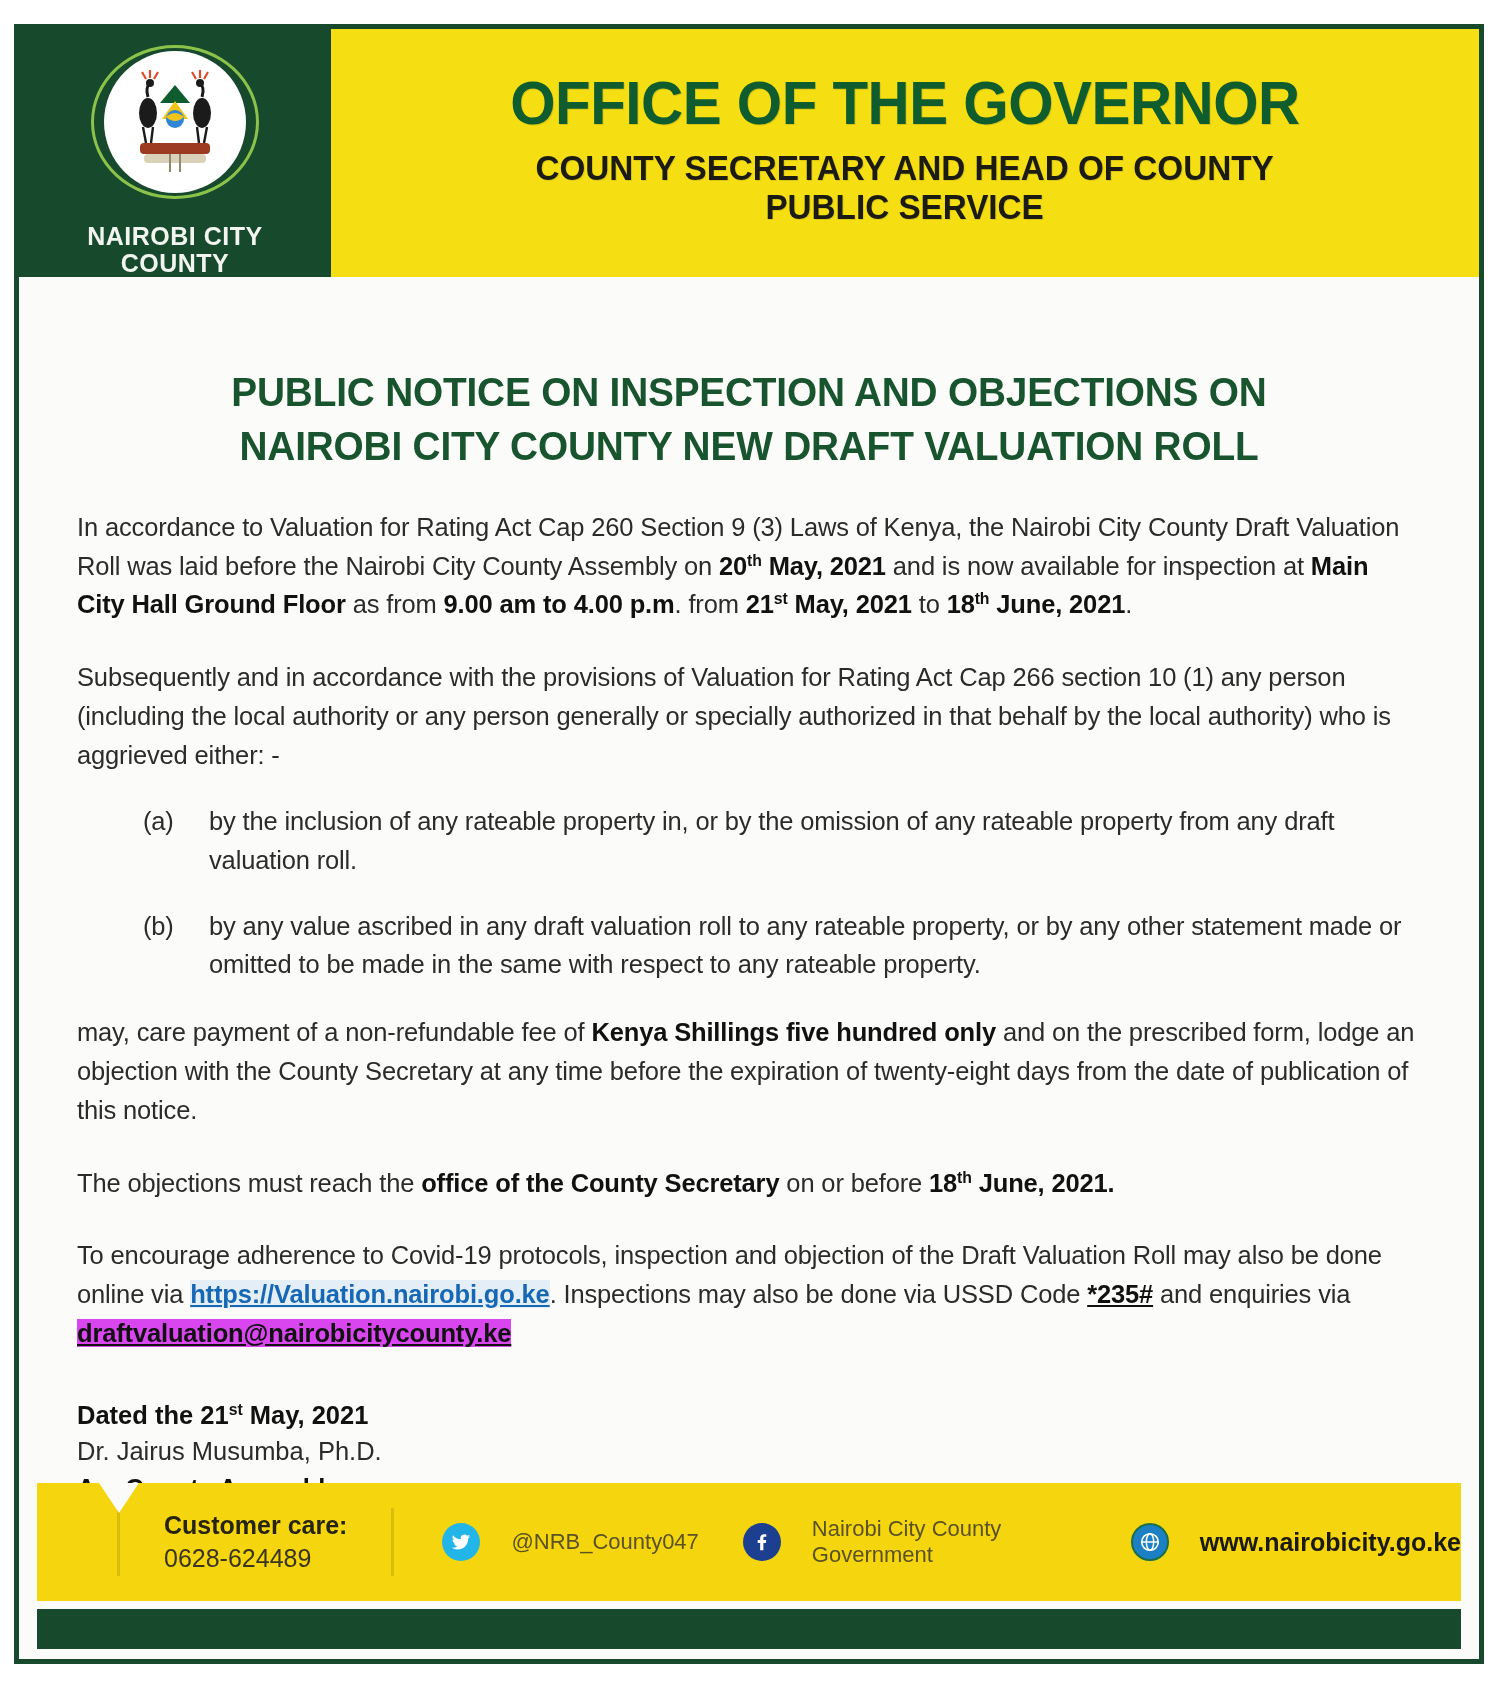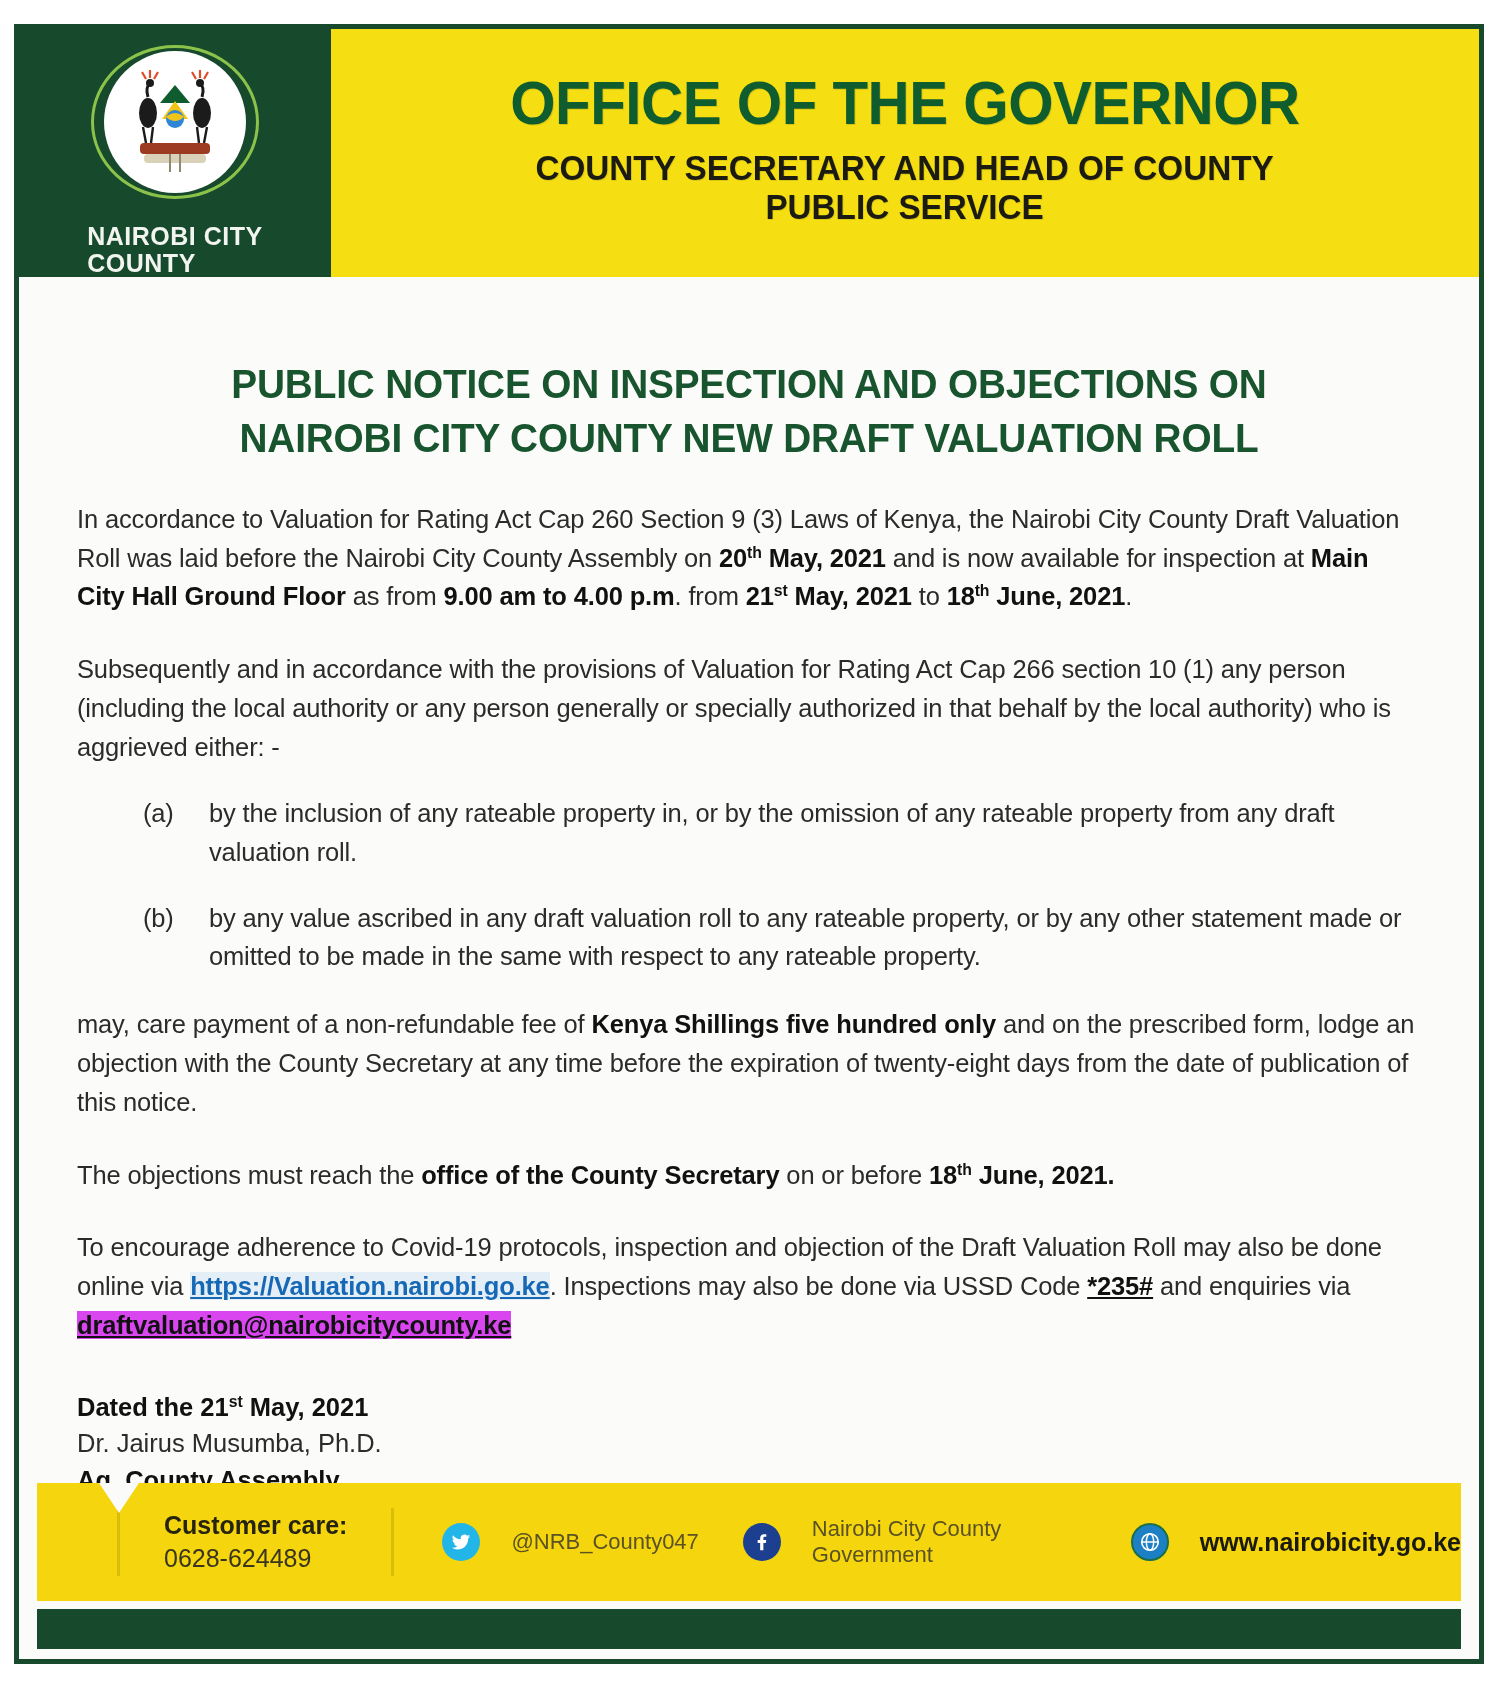--- a/index.html
+++ b/index.html
@@ -70,21 +70,21 @@
     align-items: center;
     justify-content: center;
     overflow: hidden;
   }
   .crest-name {
     color: #f1f4ef;
     font-weight: bold;
     font-size: 25px;
     letter-spacing: 0.5px;
     line-height: 1.08;
-    text-align: left;
+    text-align: center;
     margin-top: 24px;
     font-family: "Liberation Sans", sans-serif;
   }
   .title-block {
     flex: 1 1 auto;
     background: #f5df13;
     display: flex;
     flex-direction: column;
     align-items: center;
     justify-content: center;
@@ -114,21 +114,21 @@
   }
 
   
   .content {
     position: absolute;
     left: 0;
     top: 248px;
     right: 0;
     bottom: 0;
     background: #fbfbf9;
-    padding: 8px 58px;
+    padding: 16px 58px;
     box-sizing: border-box;
   }
   .notice-title {
     color: #18552f;
     font-weight: bold;
     font-size: 40px;
     line-height: 1.36;
     text-align: center;
     margin-top: 72px;
     letter-spacing: -0.2px;

